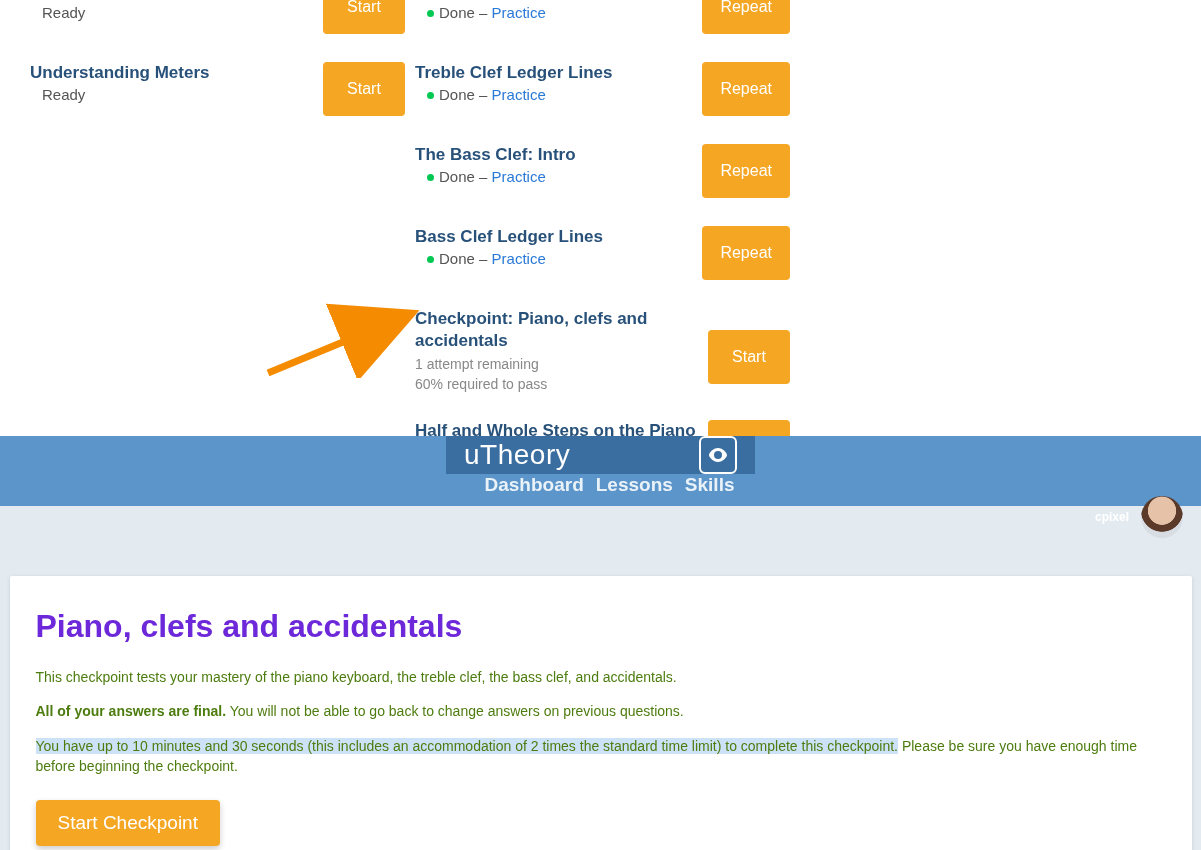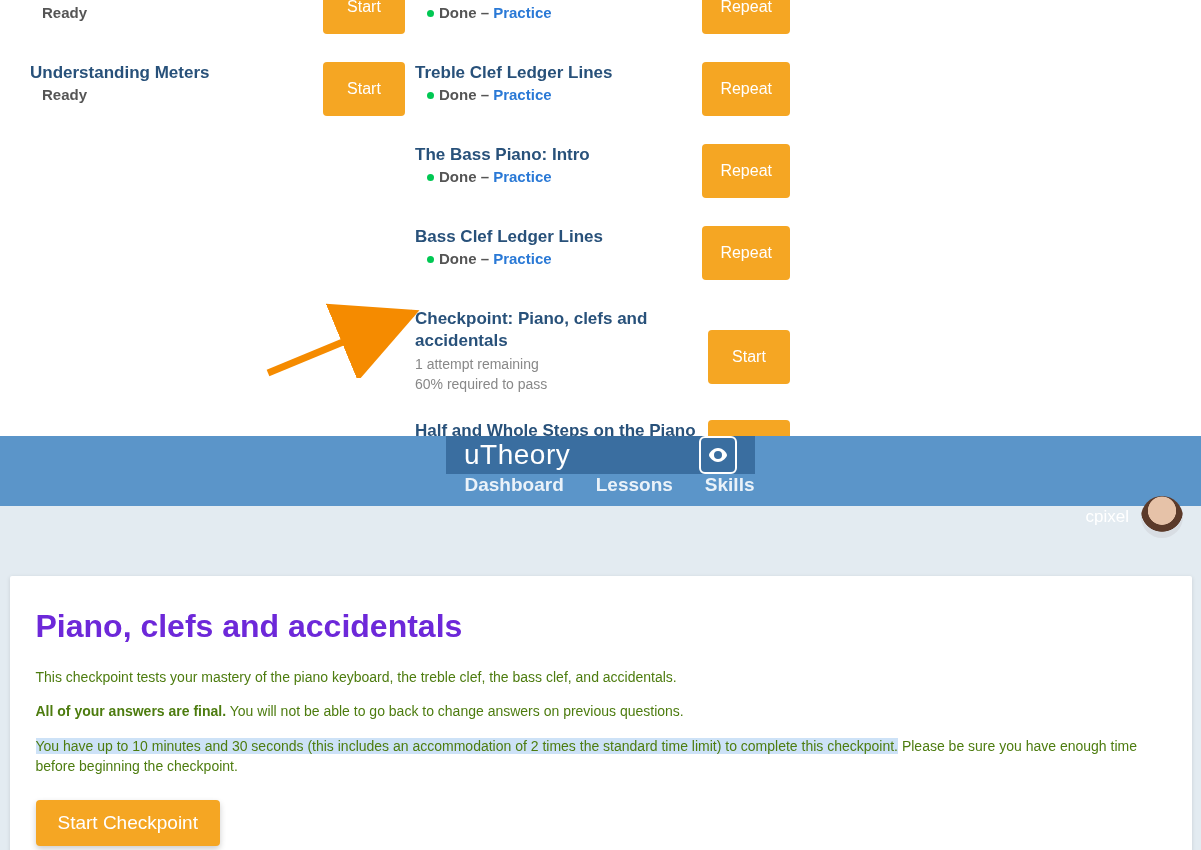--- a/index.html
+++ b/index.html
@@ -46,21 +46,20 @@
     font-size: 17px;
     font-weight: 700;
     color: #28517a;
     line-height: 1.3;
   }
   .status {
     font-size: 15px;
     color: #555;
     margin-top: 2px;
     padding-left: 12px;
-    font-weight: bold;
   }
   .status .dot {
     display: inline-block;
     width: 7px; height: 7px;
     border-radius: 50%;
     background: #00c853;
     margin-right: 5px;
     vertical-align: 1px;
   }
   .status a {
@@ -122,34 +121,34 @@
     width: 38px; height: 38px;
     border: 2px solid #fff;
     border-radius: 6px;
     display: flex;
     align-items: center;
     justify-content: center;
     cursor: pointer;
   }
   .nav-links {
     display: flex;
-    gap: 32px;
+    gap: 12px;
     padding-left: 18px;
     font-size: 19px;
     font-weight: 600;
   }
   .nav-links .nav-item { cursor: pointer; color: #eaf2f9; }
   .nav-right {
     margin-left: auto;
     display: flex;
     align-items: center;
     gap: 12px;
     padding-right: 18px;
-    font-size: 17px;
-    font-weight: 400;
+    font-size: 12px;
+    font-weight: 700;
   }
   .avatar {
     width: 42px; height: 42px;
     border-radius: 50%;
     background: radial-gradient(circle at 50% 35%, #e6c2a8 0 40%, #5b3a2a 42% 60%, #d8dde3 62% 100%);
   }
 
   
   .panel-wrap {
     background: #e3ebf1;
@@ -242,21 +241,21 @@
               <a href="#">Practice</a>
             </div>
           </div>
           <button class="btn">Repeat</button>
         </div>
       </div>
 
       <div class="item">
         <div class="row">
           <div class="text">
-            <div class="title">The Bass Piano: Intro</div>
+            <div class="title">The Bass Clef: Intro</div>
             <div class="status">
               <span class="dot"></span><span>Done –</span>
               <a href="#">Practice</a>
             </div>
           </div>
           <button class="btn">Repeat</button>
         </div>
       </div>
 
       <div class="item">

